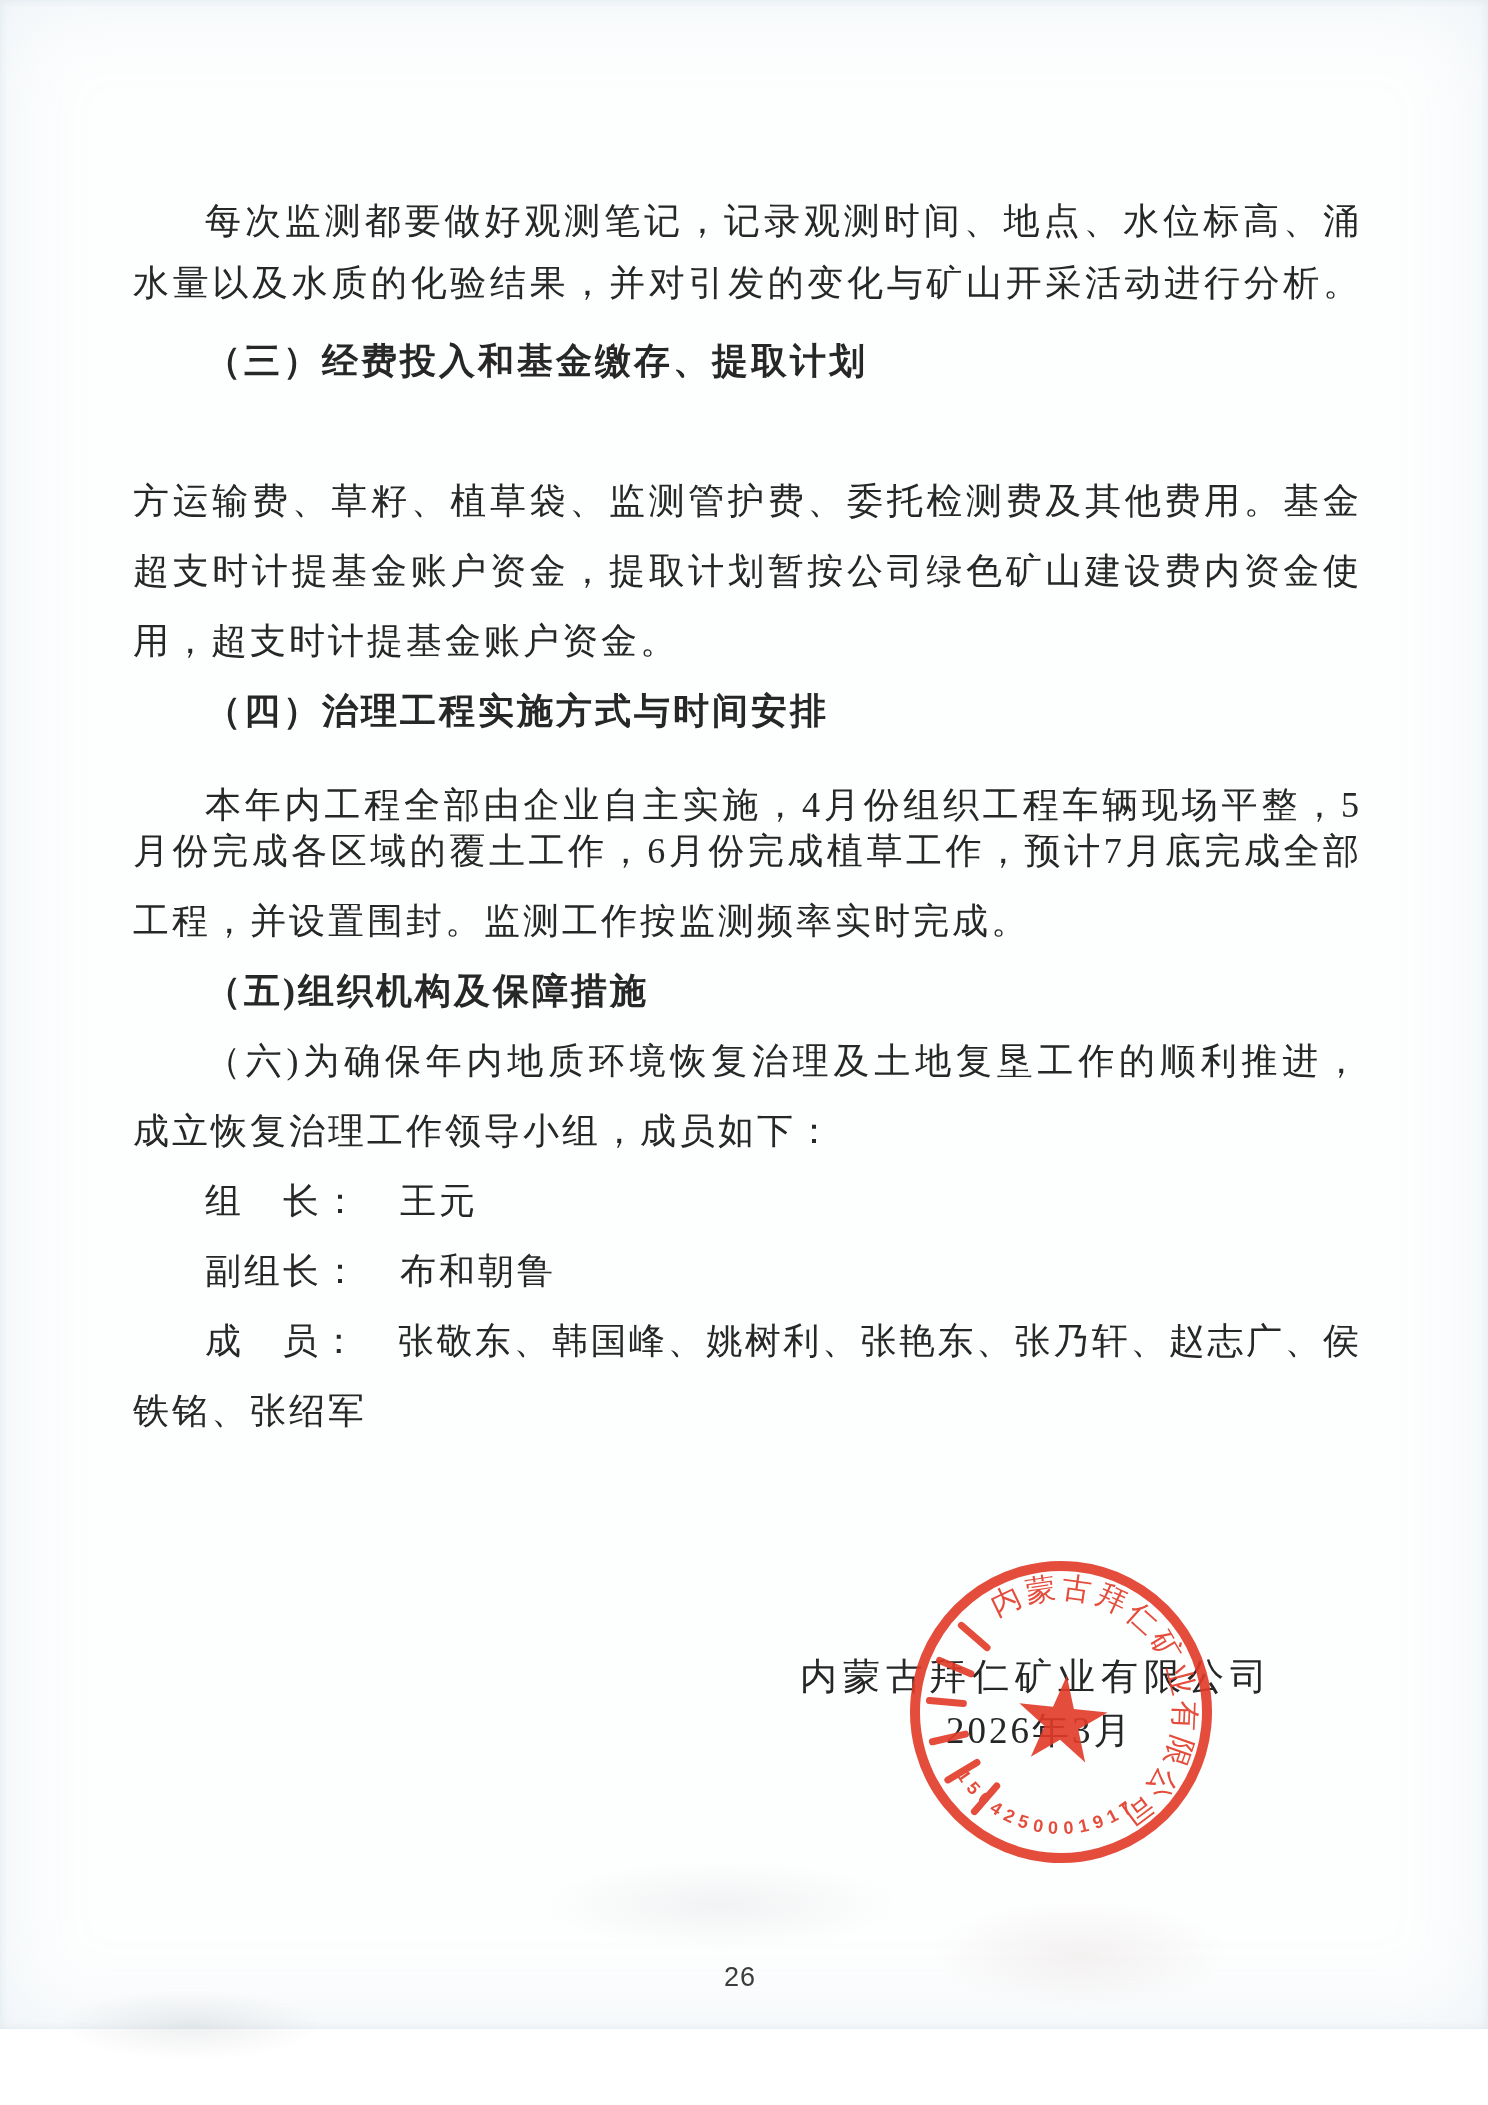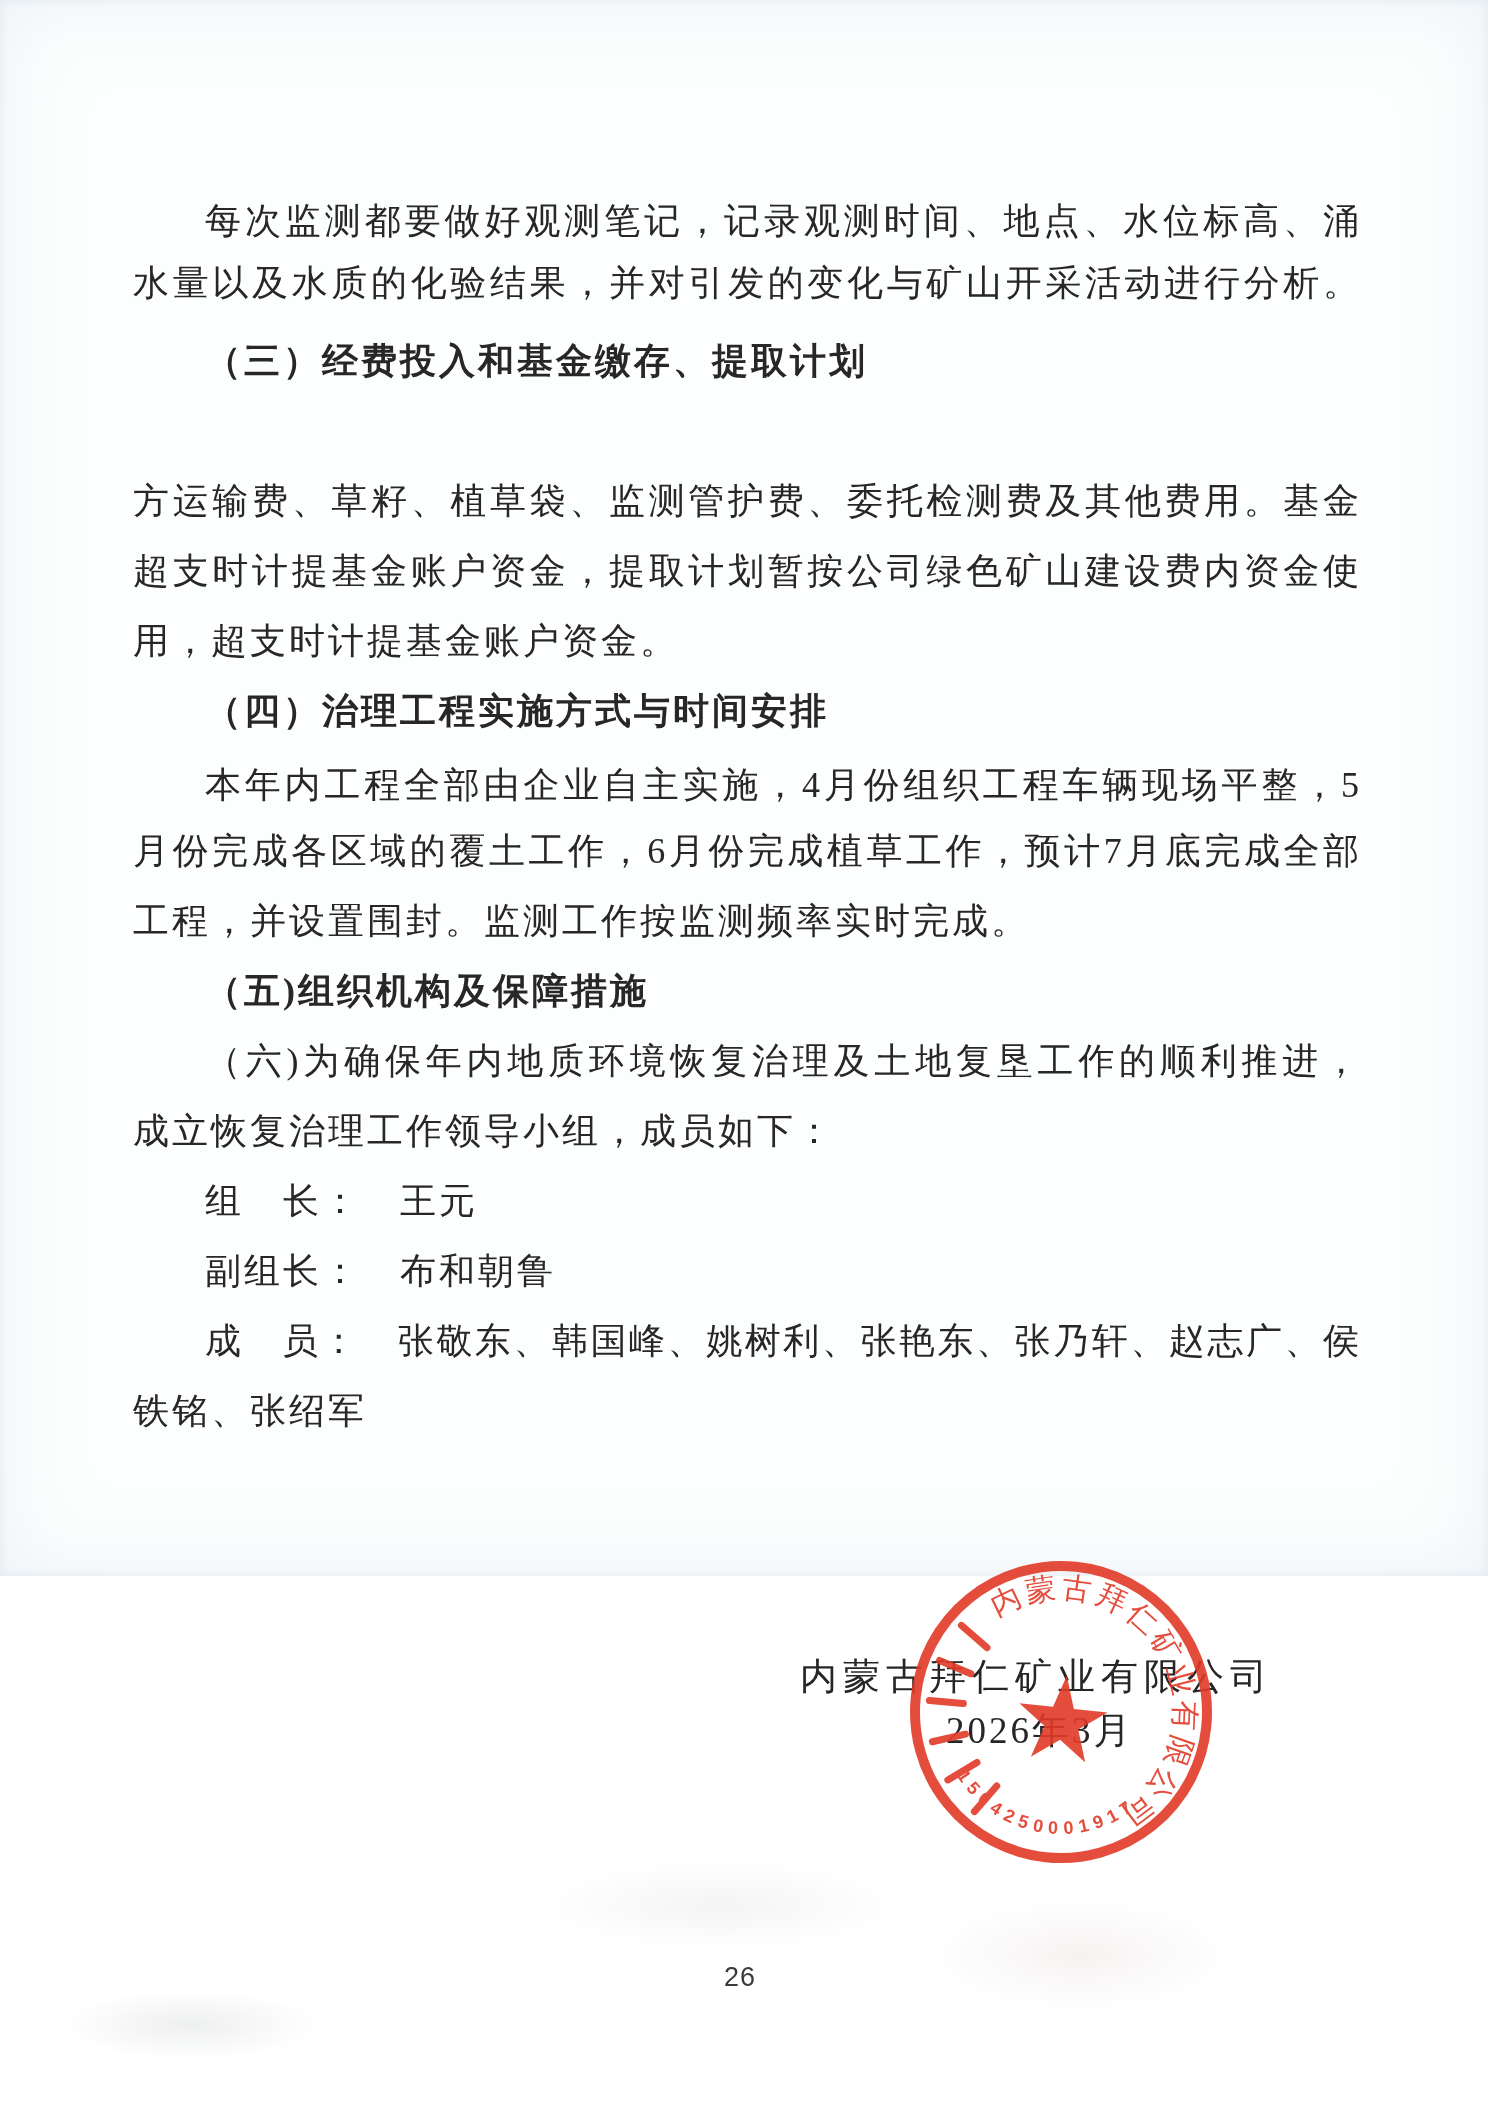--- a/index.html
+++ b/index.html
@@ -4,21 +4,21 @@
 <style>
   html,body{margin:0;padding:0;}
   body{
     width:1488px;height:2105px;
     background:#ffffff;
     font-family:"Liberation Serif", serif;
     position:relative;
     overflow:hidden;
   }
   .page{
-    position:absolute;left:0;top:0;width:1488px;height:1576px;
+    position:absolute;left:0;top:0;width:1488px;height:2029px;
     background:#fdfefe;
     box-shadow: inset 0 0 90px rgba(165,190,210,.18), inset 0 0 10px rgba(150,180,205,.22);
   }
   .line{
     position:absolute;left:133px;width:1227px;height:46px;line-height:46px;
     font-size:36px;letter-spacing:3px;color:#272727;white-space:pre;
     box-sizing:border-box;
   }
   .j{text-align:justify;text-align-last:justify;letter-spacing:1px;white-space:normal;}
   .ind{padding-left:72px;}
@@ -48,21 +48,21 @@
 
 <div class="page">
 
   <div class="line j ind" style="top:198px">每次监测都要做好观测笔记，记录观测时间、地点、水位标高、涌</div>
   <div class="line j" style="top:260px">水量以及水质的化验结果，并对引发的变化与矿山开采活动进行分析。</div>
   <div class="line b ind" style="top:338px">（三）经费投入和基金缴存、提取计划</div>
   <div class="line j" style="top:478px">方运输费、草籽、植草袋、监测管护费、委托检测费及其他费用。基金</div>
   <div class="line j" style="top:548px">超支时计提基金账户资金，提取计划暂按公司绿色矿山建设费内资金使</div>
   <div class="line" style="top:618px">用，超支时计提基金账户资金。</div>
   <div class="line b ind" style="top:688px">（四）治理工程实施方式与时间安排</div>
-  <div class="line j ind" style="top:762px">本年内工程全部由企业自主实施，4月份组织工程车辆现场平整，5</div>
+  <div class="line j ind" style="top:782px">本年内工程全部由企业自主实施，4月份组织工程车辆现场平整，5</div>
   <div class="line j" style="top:828px">月份完成各区域的覆土工作，6月份完成植草工作，预计7月底完成全部</div>
   <div class="line" style="top:898px">工程，并设置围封。监测工作按监测频率实时完成。</div>
   <div class="line b ind" style="top:968px">（五)组织机构及保障措施</div>
   <div class="line j ind" style="top:1038px">（六)为确保年内地质环境恢复治理及土地复垦工作的顺利推进，</div>
   <div class="line" style="top:1108px">成立恢复治理工作领导小组，成员如下：</div>
   <div class="line ind" style="top:1248px">副组长：　布和朝鲁</div>
   <div class="line ind" style="top:1178px">组　长：　王元</div>
   <div class="line j ind" style="top:1318px">成　员：　张敬东、韩国峰、姚树利、张艳东、张乃轩、赵志广、侯</div>
   <div class="line" style="top:1388px">铁铭、张绍军</div>
 

